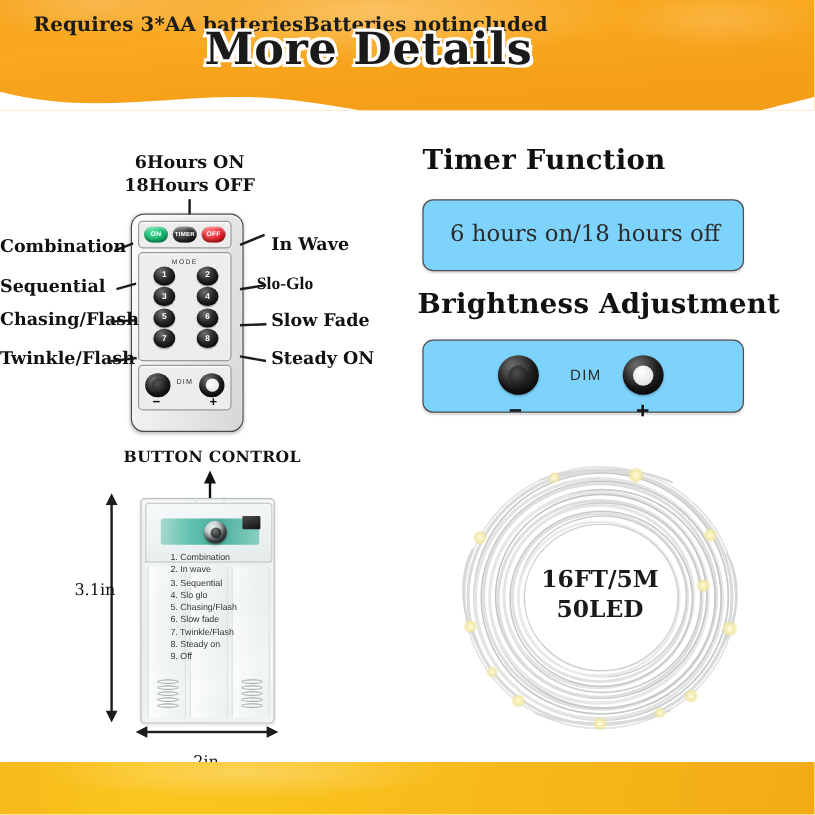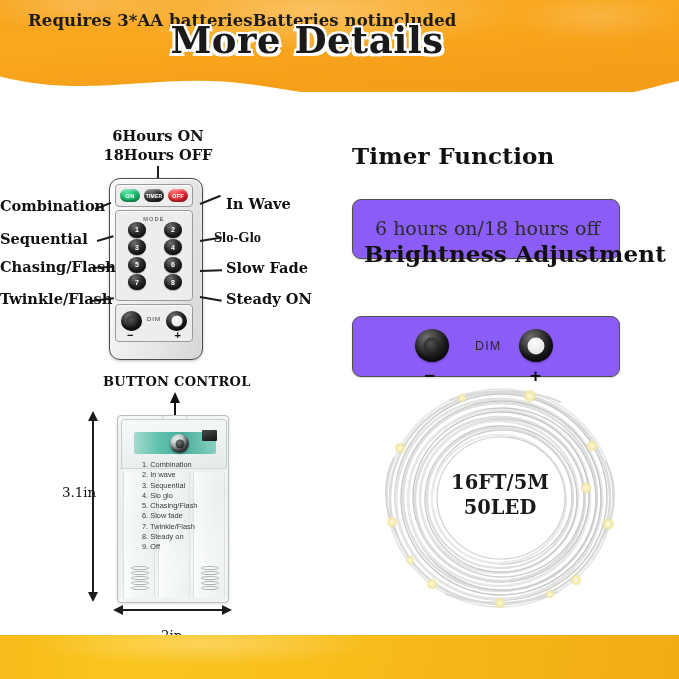--- a/index.html
+++ b/index.html
@@ -227,23 +227,22 @@
   }
   .dim-text.h{left:62px;top:485px;}
   .dim-text.w{left:161px;top:612px;margin-top:16px;}
 
   
   .sec-title{
     position:absolute;font-family:"DejaVu Serif", serif;font-weight:bold;
     font-size:23px;color:#111;letter-spacing:.2px;
   }
   .info-box{
-    position:absolute;background:#8b5cf6;border:1.3px solid #4e4e4e;border-radius:9px;
+    position:absolute;background:#7dd3fc;border:1.3px solid #4e4e4e;border-radius:9px;
     box-shadow:0 1px 2px rgba(0,0,0,.16);
-    margin-top:33px;
   }
   .info-box .txt{
     position:absolute;font-family:"DejaVu Serif", serif;font-size:19px;color:#2b2b2b;
   }
   .dimbox-wheel{
     position:absolute;top:12px;width:34px;height:33px;border-radius:50%;
     background:radial-gradient(circle at 34% 26%,#6e6e6e,#1d1d1d 55%,#060606 100%);
     box-shadow:inset 0 -3px 5px rgba(0,0,0,.55), 0 1px 2px rgba(0,0,0,.3);
   }
   .dimbox-wheel .hub{
@@ -427,26 +426,26 @@
   <div class="dim-h"></div>
   <svg style="position:absolute;left:113px;top:603px;" width="10" height="14">
     <polygon points="0,7 10,2 10,12" fill="#1c1c1c"></polygon>
   </svg>
   <svg style="position:absolute;left:222px;top:603px;" width="10" height="14">
     <polygon points="10,7 0,2 0,12" fill="#1c1c1c"></polygon>
   </svg>
   <div class="dim-text h">3.1in</div>
   <div class="dim-text w">2in</div>
 
-  <div class="sec-title" style="left:352px;top:120px;margin-top:22px;">Timer Function</div>
+  <div class="sec-title" style="left:352px;top:120px;">Timer Function</div>
   <div class="info-box" style="left:352px;top:166px;width:266px;height:58px;">
     <div class="txt" style="left:22px;top:17px;">6 hours on/18 hours off</div>
   </div>
 
-  <div class="sec-title" style="left:364px;top:240px;">Brightness Adjustment</div>
+  <div class="sec-title" style="left:348px;top:240px;">Brightness Adjustment</div>
   <div class="info-box" style="left:352px;top:283px;width:266px;height:59px;">
     <div class="dimbox-wheel minus" style="left:62px;">
       <div class="teeth">
         <i style="transform:rotate(0deg)"></i>
           <i style="transform:rotate(22.5deg)"></i>
         <i style="transform:rotate(45deg)"></i>
           <i style="transform:rotate(67.5deg)"></i>
         <i style="transform:rotate(90deg)"></i>
           <i style="transform:rotate(112.5deg)"></i>
         <i style="transform:rotate(135deg)"></i>

